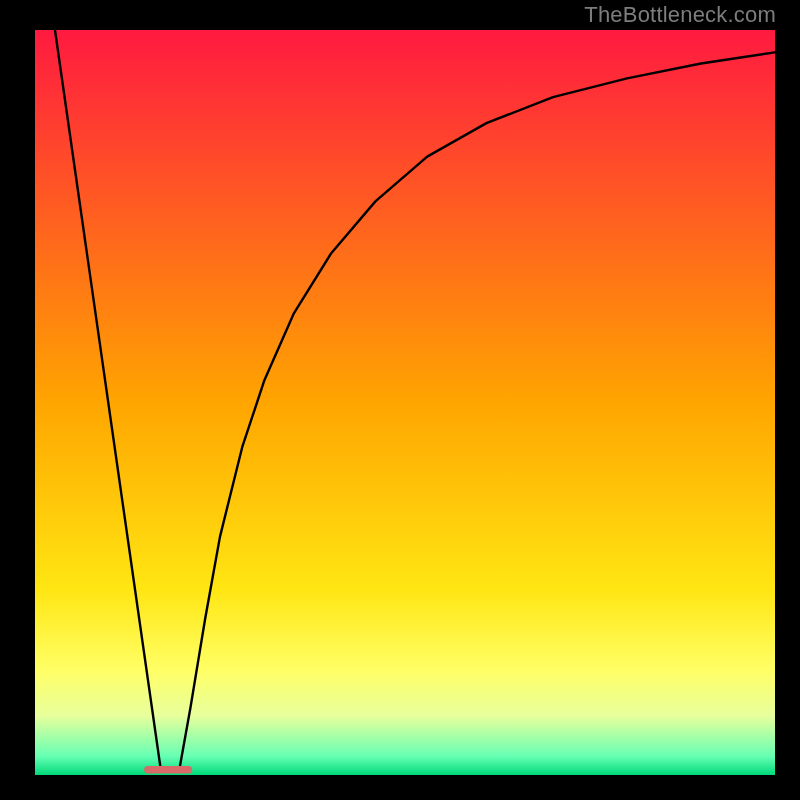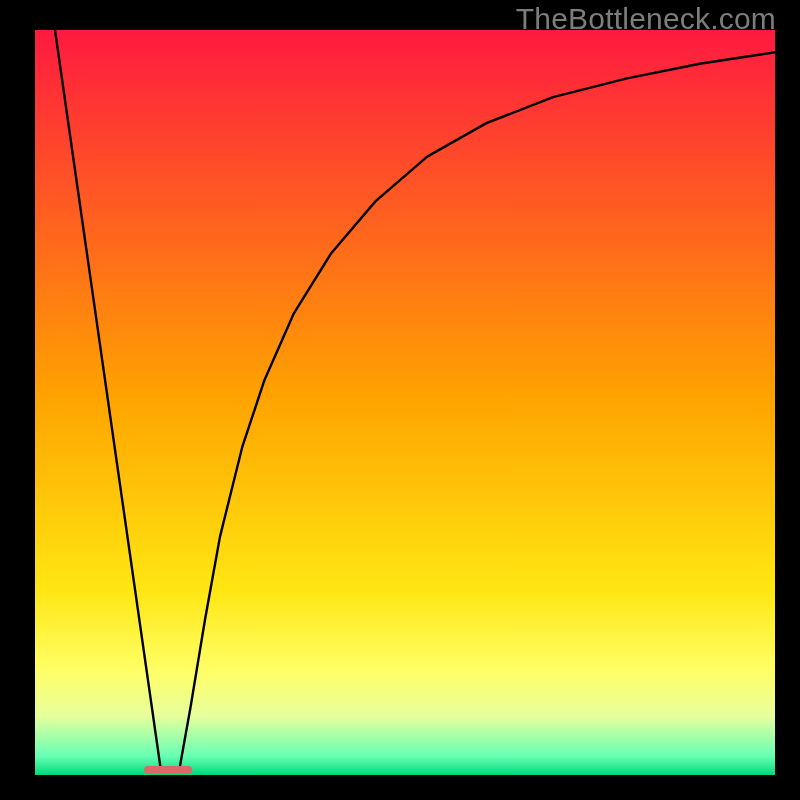--- a/index.html
+++ b/index.html
@@ -25,21 +25,21 @@
     top: 30px;
     width: 740px;
     height: 745px;
     overflow: hidden;
   }
   .watermark {
     position: absolute;
     top: 2px;
     right: 24px;
     color: #7d7d7d;
-    font-size: 30px;
+    font-size: 22px;
     font-weight: 400;
     letter-spacing: 0.2px;
     white-space: nowrap;
   }
 </style>
 </head>
 <body>
 
 <div class="frame">
   <div class="plot">

